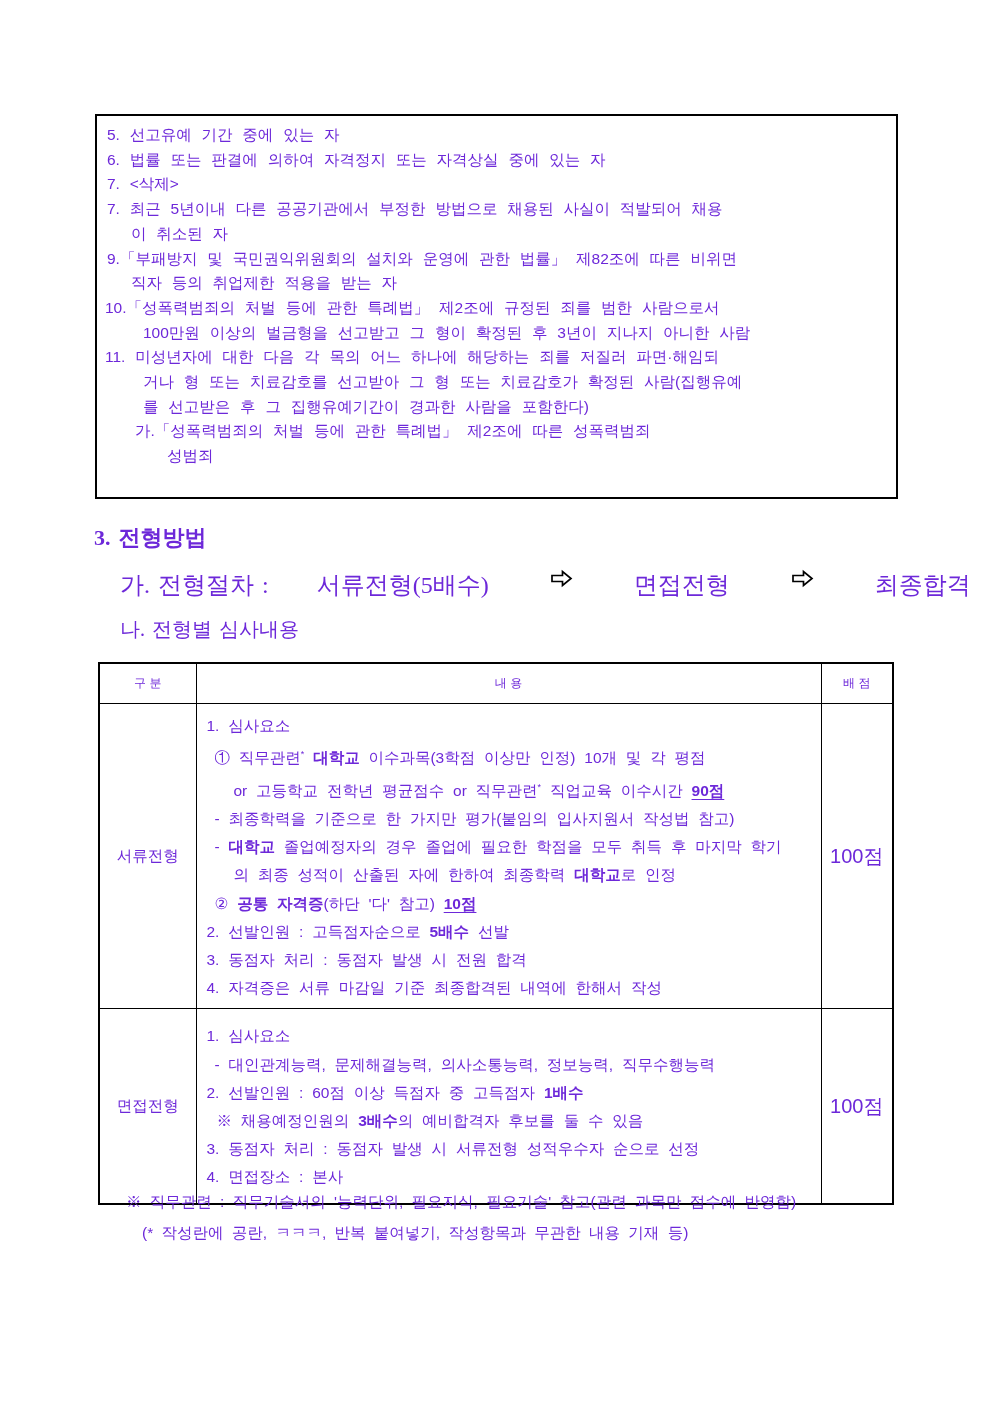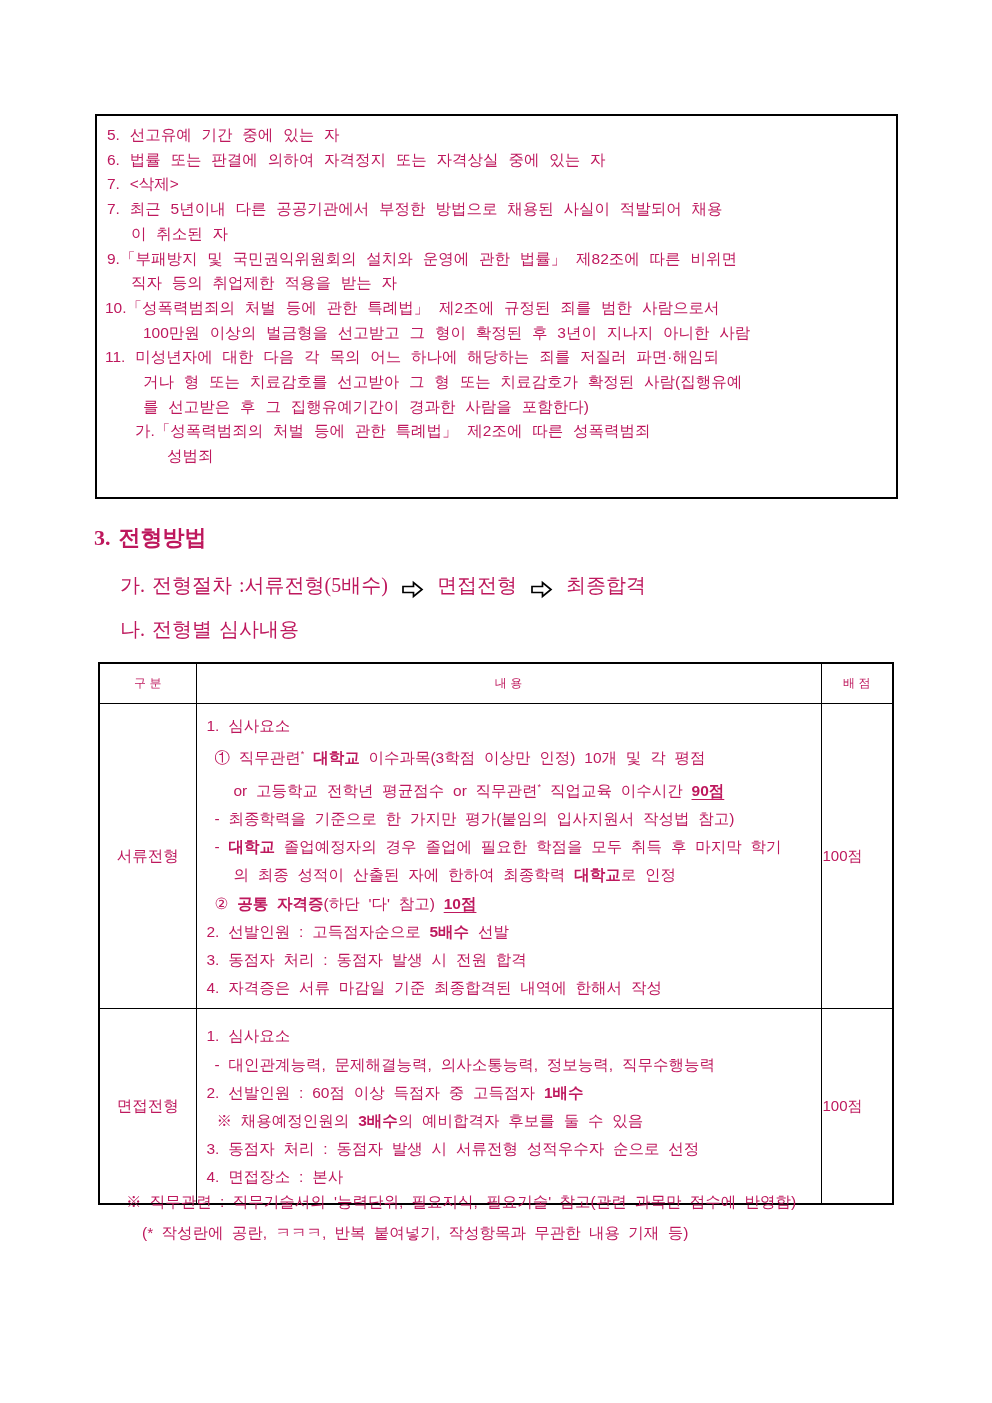--- a/index.html
+++ b/index.html
@@ -1,50 +1,50 @@
 <!DOCTYPE html>
 <html><head>
 <meta charset="utf-8">
 <style>
   html,body{margin:0;padding:0;background:#ffffff;}
-  .page{position:relative;width:992px;height:1403px;background:#ffffff;color:#be185d;
+  .page{position:relative;width:992px;height:1403px;background:#ffffff;color:#6d28d9;
         font-family:"Liberation Sans",sans-serif;overflow:hidden;}
 
   
   .disq-box{position:absolute;left:95px;top:114px;width:803px;height:385px;
             border:2px solid #000;box-sizing:border-box;padding:7px 4px 0 8px;
             font-size:15.5px;line-height:24.7px;word-spacing:5.5px;}
   .bline{white-space:nowrap;}
 
   
   .sec-heading{position:absolute;left:94px;top:523px;
                font-family:"Liberation Serif",serif;font-weight:bold;font-size:22px;}
   .sec-heading .num{margin-right:8px;}
 
   
   .proc-line{position:absolute;left:120px;top:569px;height:30px;
-             font-family:"Liberation Serif",serif;font-size:20px;
-             display:flex;align-items:flex-end;word-spacing:2px;}
+             font-family:"Liberation Serif",serif;font-size:24px;
+             display:flex;align-items:flex-start;word-spacing:2px;gap:48px;}
   .proc-line .step{margin:0;}
   .proc-line .arrow{margin:0 13px;display:inline-flex;align-items:center;}
 
   
   .sub-line{position:absolute;left:120px;top:616px;
             font-family:"Liberation Serif",serif;font-size:20px;word-spacing:2px;}
 
   
   .sel-table{position:absolute;left:98px;top:662px;width:794px;
              border-collapse:collapse;table-layout:fixed;
              font-size:15.5px;}
   .sel-table th,.sel-table td{border:1px solid #000;}
   .sel-table{border:2px solid #000;}
   .sel-table th{height:37px;font-weight:normal;font-size:12px;
                 text-align:center;vertical-align:middle;background:#fff;}
   td.cat{text-align:center;vertical-align:middle;font-size:15.5px;word-spacing:1px;}
-  td.score{text-align:left;vertical-align:middle;font-size:15px;}
+  td.score{text-align:center;vertical-align:middle;font-size:20px;}
   td.content{vertical-align:top;padding:8px 2px 6px 10px;word-spacing:4.5px;}
   .tline{white-space:nowrap;line-height:28.2px;}
   .b{font-weight:bold;}
   .u{text-decoration:underline;text-underline-offset:3px;}
   .sup{font-size:9px;vertical-align:super;}
 
   
   .fnotes{position:absolute;left:126px;top:1187px;font-size:15.5px;
           line-height:30.6px;word-spacing:4px;}
   .fline{white-space:nowrap;}

